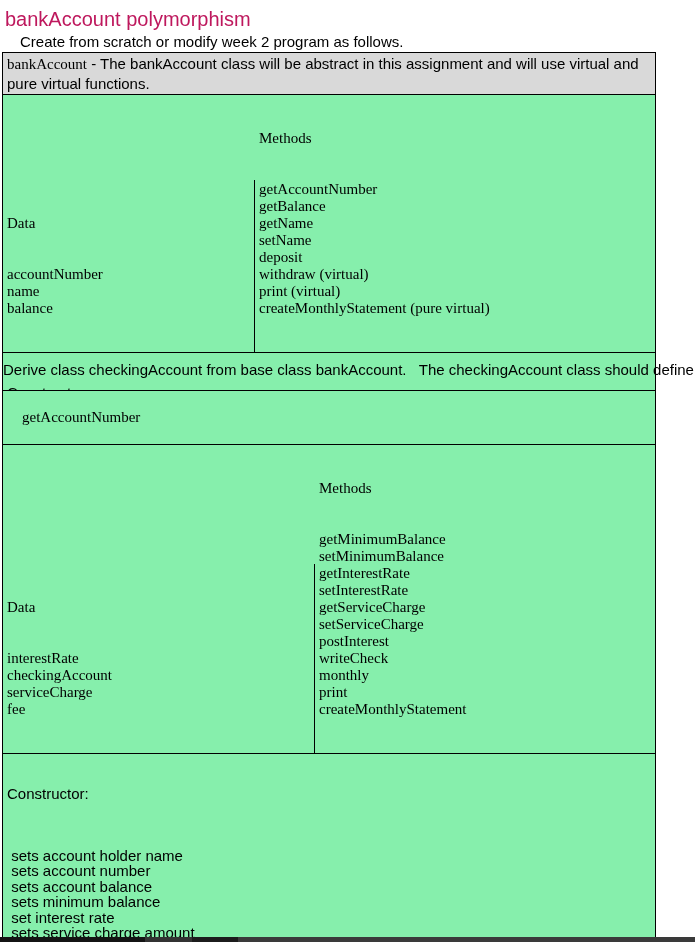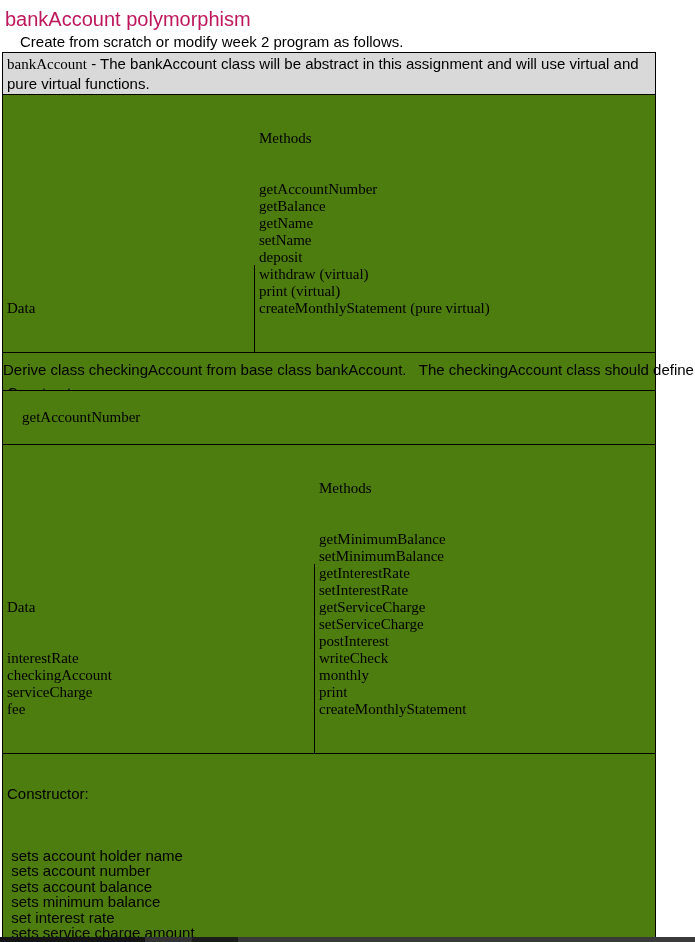--- a/index.html
+++ b/index.html
@@ -20,21 +20,21 @@
     white-space:pre;
   }
   .intro-line{
     position:absolute;left:20px;top:33px;
     font:15px/17px "Liberation Sans",sans-serif;
     white-space:pre;
   }
 
   .tbl{
     position:absolute;left:2px;width:654px;
-    border:1px solid #000;background:#4d7c0f;
+    border:1px solid #000;background:#86efac;
   }
   #bank-table{top:52px;}
   #checking-table{top:390px;}
 
   .trow{border-top:1px solid #000;overflow:hidden;}
   .trow:first-child{border-top:none;}
   .cols{display:flex;align-items:flex-end;}
   .cell{padding:1px 4px;overflow:hidden;}
   .cell-left-1{width:252px;border-right:1px solid #000;flex:none;}
   .cell-left-2{width:312px;border-right:1px solid #000;flex:none;}
@@ -83,20 +83,23 @@
 <div class="doc-title">bankAccount polymorphism</div>
 <div class="intro-line">Create from scratch or modify week 2 program as follows.</div>
 
 <div class="tbl" id="bank-table">
   <div class="trow gray-head"><span class="class-word">bankAccount</span><span> - The bankAccount class will be abstract in this assignment and will use virtual and
 pure virtual functions.</span></div>
 
   <div class="trow cols" id="bank-body">
     <div class="cell cell-left-1 serif">
       <div>Data</div>
+      <div>accountNumber
+name
+balance</div>
     </div>
     <div class="cell cell-right serif">
       <div>Methods</div>
       <div>getAccountNumber
 getBalance
 getName
 setName
 deposit
 withdraw (virtual)
 print (virtual)

